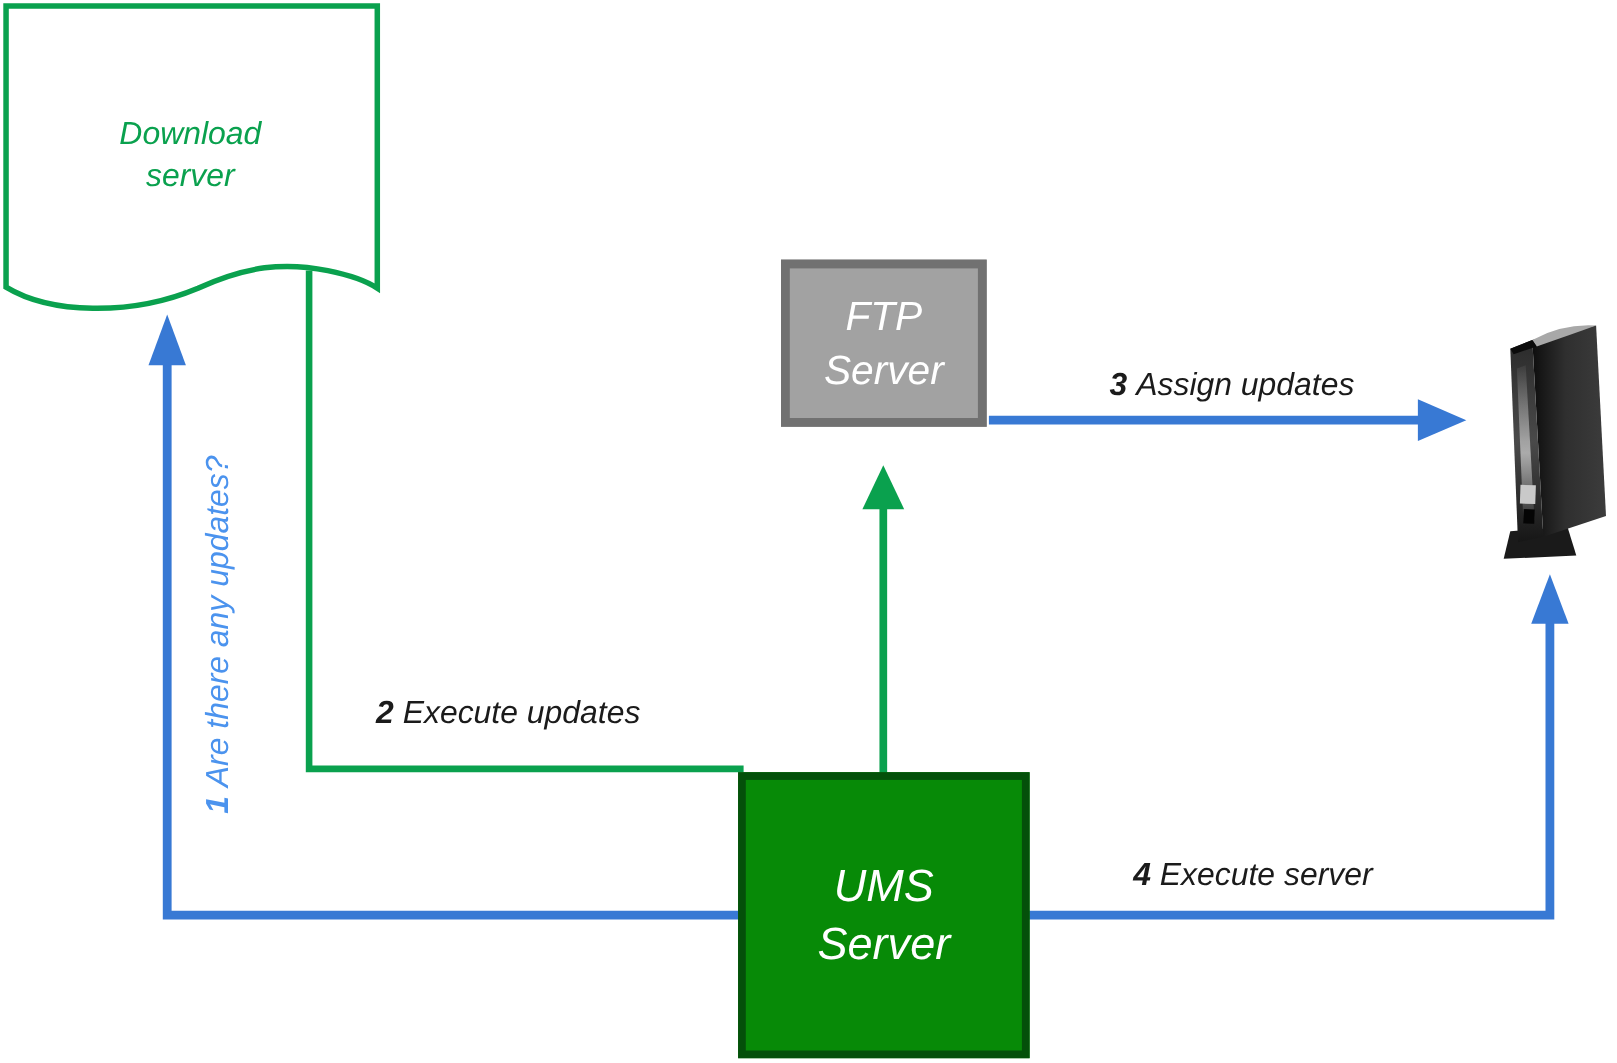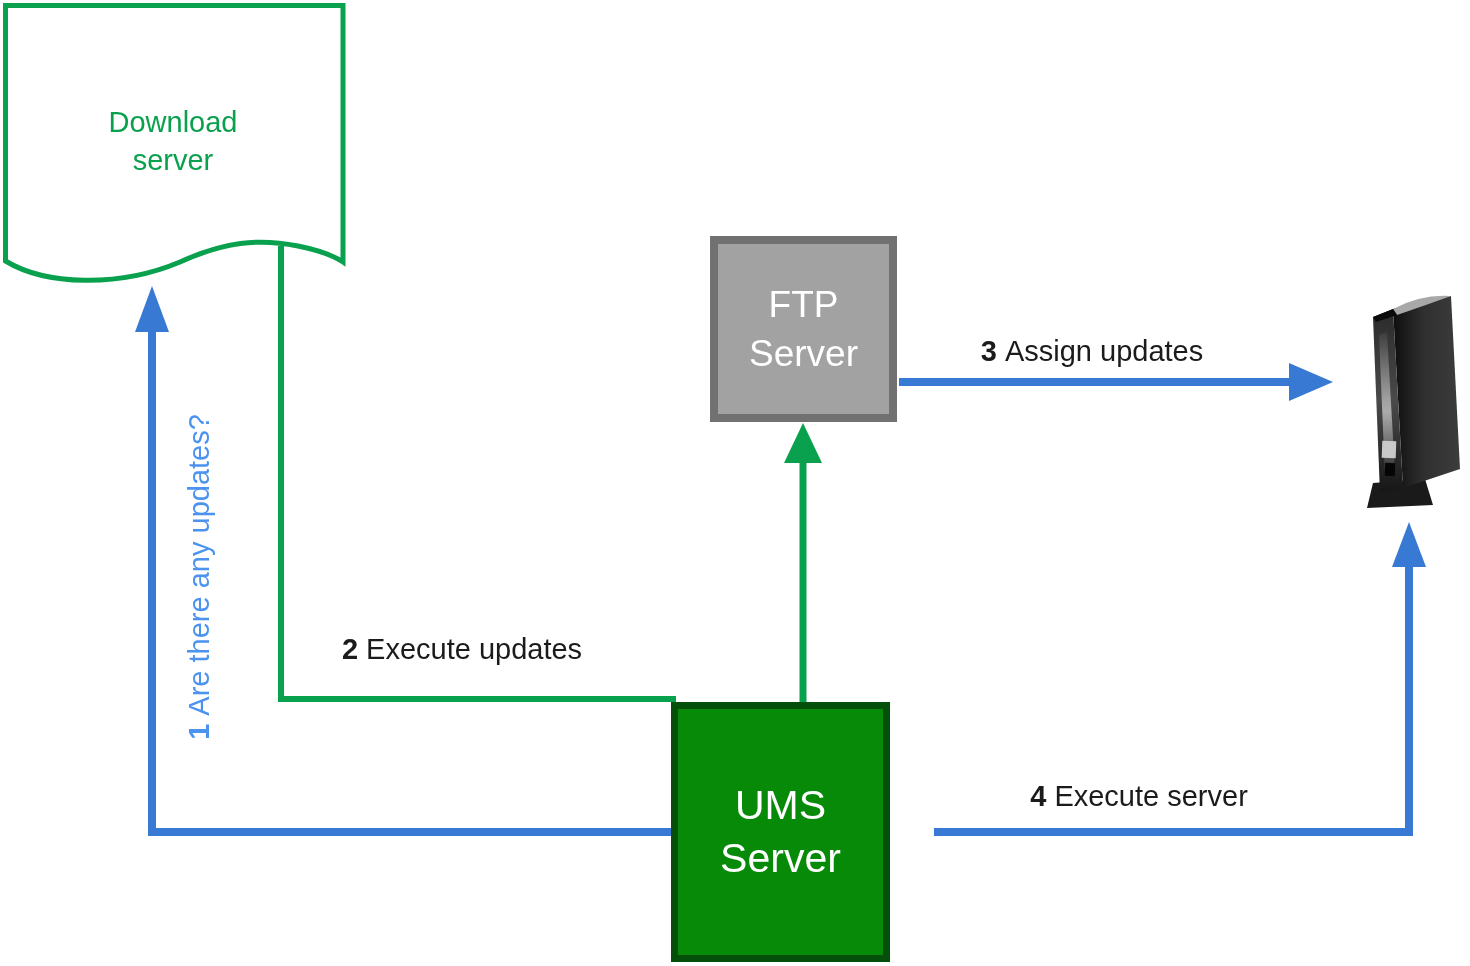--- a/index.html
+++ b/index.html
@@ -7,20 +7,21 @@
     padding: 0;
     background: #ffffff;
     font-family: "Liberation Sans", sans-serif;
   }
   #canvas {
     position: relative;
     width: 1470px;
     height: 966px;
     background: #ffffff;
     overflow: hidden;
+    font-style: italic;
   }
   .abs { position: absolute; }
   svg { display: block; }
 
   
   #connectors {
     position: absolute;
     left: 0; top: 0;
     width: 1470px; height: 966px;
     z-index: 1;
@@ -40,34 +41,34 @@
     left: 58px; top: 103px;
     width: 230px;
     z-index: 3;
     text-align: center;
     font-size: 29px;
     line-height: 38px;
     color: var(--green, #0aa14e);
   }
   #ftp-box {
     left: 710px; top: 236px;
-    width: 187px; height: 186px;
+    width: 187px; height: 152px;
     box-sizing: border-box;
     background: var(--ftp_fill, #a2a2a2);
     border: 8px solid var(--ftp_border, #717171);
     z-index: 2;
     display: flex; align-items: center; justify-content: center;
     text-align: center;
     color: #ffffff;
     font-size: 37px;
     line-height: 49px;
   }
   #ums-box {
     left: 671px; top: 702px;
-    width: 219px; height: 260px;
+    width: 265px; height: 260px;
     box-sizing: border-box;
     background: var(--ums_fill, #078a07);
     border: 7px solid var(--ums_border, #04500a);
     z-index: 2;
     display: flex; align-items: center; justify-content: center;
     text-align: center;
     color: #ffffff;
     font-size: 41px;
     line-height: 53px;
   }
@@ -80,21 +81,21 @@
     color: var(--label_text, #1b1b1b);
     transform: translate(-50%, -50%);
   }
   .step-label b { font-weight: 700; }
   #label-step1 {
     left: 199px; top: 577px;
     transform: translate(-50%, -50%) rotate(-90deg);
     color: var(--blue_text, #4b93ee);
   }
   #label-step2 { left: 462px;  top: 649px; }
-  #label-step3 { left: 1092px; top: 351px; }
+  #label-step3 { left: 1120px; top: 351px; }
   #label-step4 { left: 1139px; top: 796px; }
 
   
   #device {
     left: 1363px; top: 291px;
     z-index: 2;
   }
 </style>
 </head>
 <body>

